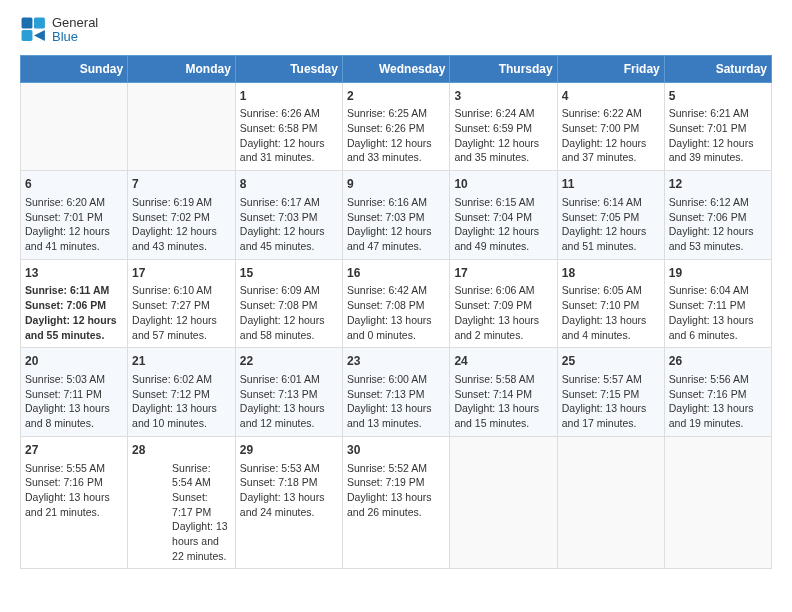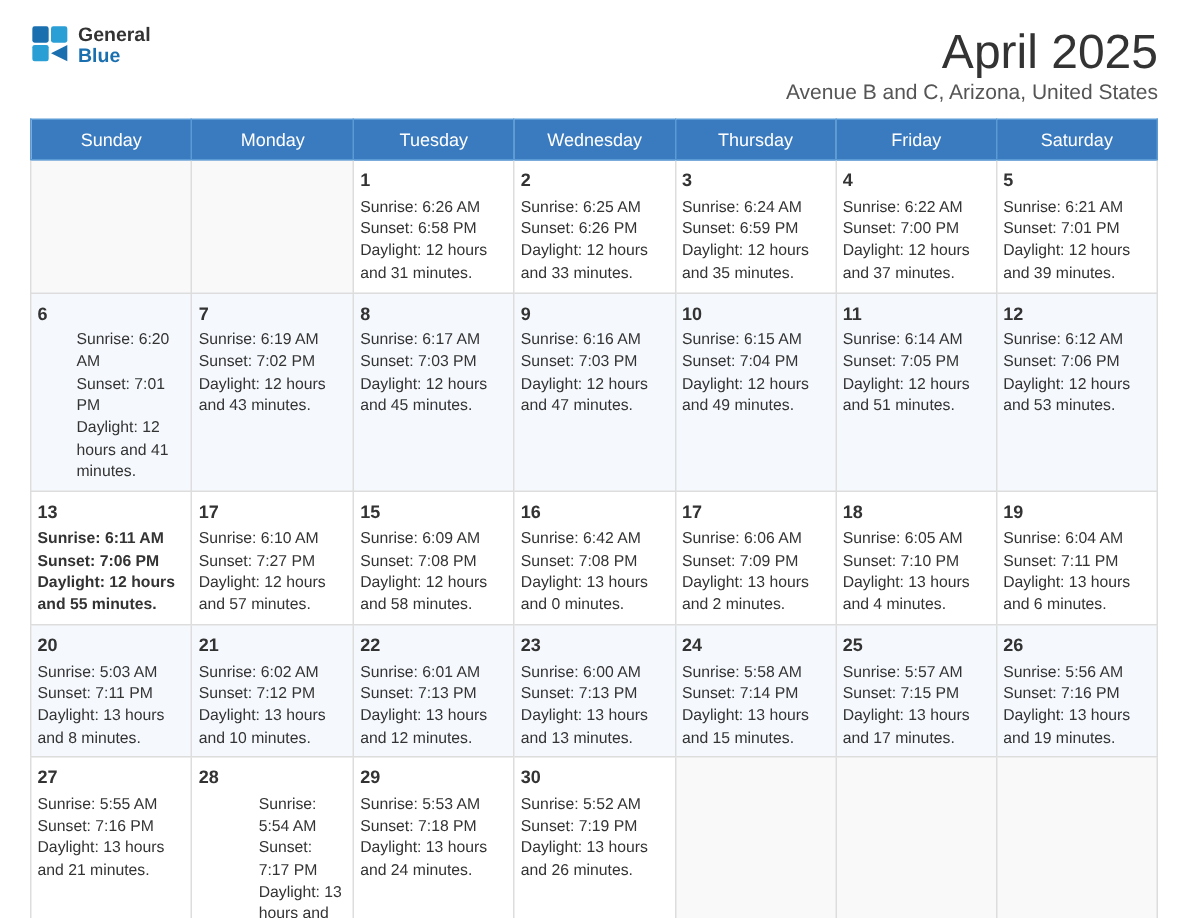--- a/index.html
+++ b/index.html
@@ -18,21 +18,21 @@
     }
     .logo {
       display: flex;
       align-items: center;
       gap: 4px;
     }
     .logo-text {
       display: flex;
       flex-direction: column;
       font-size: 13px;
-      font-weight: bold;
+      font-weight: normal;
       line-height: 1.1;
     }
     .logo-general { color: #333; }
     .logo-blue { color: #1a6faf; }
     .logo-icon {
       width: 28px;
       height: 28px;
     }
     .title-block {
       text-align: right;
@@ -50,23 +50,23 @@
       width: 100%;
       border-collapse: collapse;
       font-size: 11px;
     }
     .calendar thead tr {
       background-color: #3a7abf;
       color: #fff;
     }
     .calendar thead th {
       padding: 6px 4px;
-      text-align: center;
+      text-align: right;
       font-size: 12px;
-      font-weight: normal;
+      font-weight: bold;
       border: 1px solid #5a9ad5;
     }
     .calendar tbody tr {
       border-bottom: 1px solid #ccc;
     }
     .calendar tbody td {
       vertical-align: top;
       padding: 5px 4px;
       border: 1px solid #ddd;
       width: 108px;
@@ -100,24 +100,20 @@
       <rect x="2" y="2" width="14" height="14" rx="2" fill="#1a6faf"></rect>
       <rect x="18" y="2" width="14" height="14" rx="2" fill="#2a9fd6"></rect>
       <rect x="2" y="18" width="14" height="14" rx="2" fill="#2a9fd6"></rect>
       <polygon points="18,25 32,18 32,32" fill="#1a6faf"></polygon>
     </svg>
     <div class="logo-text">
       <span class="logo-general">General</span>
       <span class="logo-blue">Blue</span>
     </div>
   </div>
-  <div class="title-block">
-    <div class="calendar-title">April 2025</div>
-    <div class="calendar-subtitle">Avenue B and C, Arizona, United States</div>
-  </div>
 </div>
 
 <table class="calendar">
   <thead>
     <tr>
     <th>Sunday</th>
         <th>Monday</th>
         <th>Tuesday</th>
         <th>Wednesday</th>
         <th>Thursday</th>
@@ -156,21 +152,21 @@
         <td>
           <span class="day-number">5</span>
           <div class="day-info" style="white-space: pre-line;">Sunrise: 6:21 AM
 Sunset: 7:01 PM
 Daylight: 12 hours and 39 minutes.</div>
         </td>
       </tr>
       <tr class="row-alt">
         <td>
           <span class="day-number">6</span>
-          <div class="day-info" style="white-space: pre-line; margin-left: 26px;">Sunrise: 6:20 AM
+          <div class="day-info" style="white-space: pre-line;">Sunrise: 6:20 AM
 Sunset: 7:01 PM
 Daylight: 12 hours and 41 minutes.</div>
         </td>
         <td>
           <span class="day-number">7</span>
           <div class="day-info" style="white-space: pre-line;">Sunrise: 6:19 AM
 Sunset: 7:02 PM
 Daylight: 12 hours and 43 minutes.</div>
         </td>
         <td>

